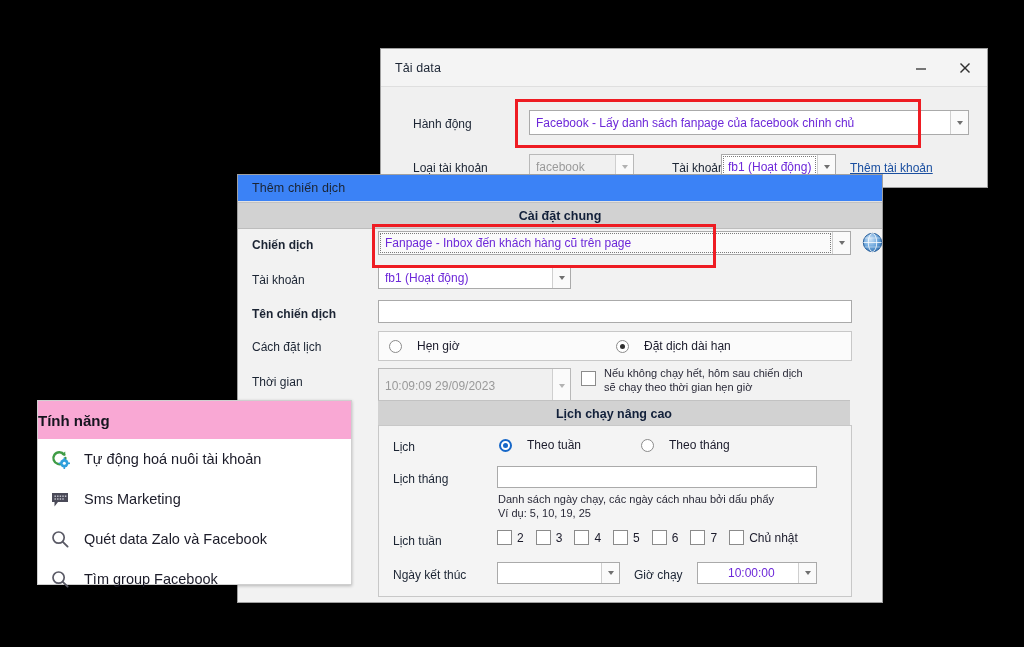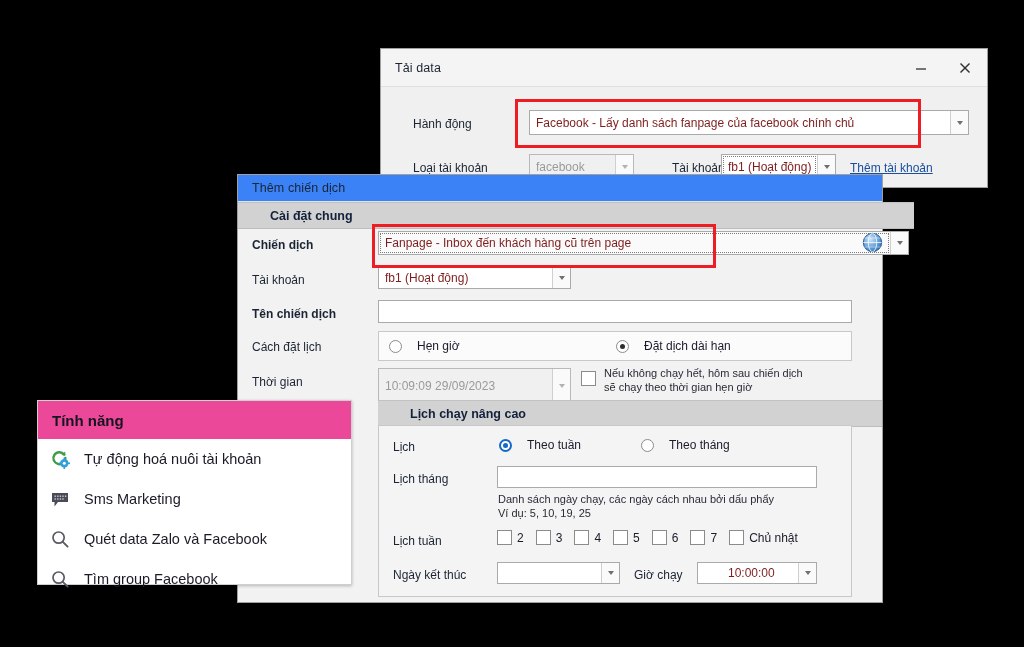--- a/index.html
+++ b/index.html
@@ -69,21 +69,21 @@
     white-space: nowrap;
     overflow: hidden;
   }
   .combo {
     background: #ffffff;
     border: 1px solid #aaaaaa;
     box-sizing: border-box;
     display: flex;
     align-items: center;
     font-size: 12px;
-    color: #7f1d1d;
+    color: #6d28d9;
     white-space: nowrap;
     overflow: hidden;
   }
   .combo .val {
     flex: 1 1 auto;
     padding-left: 6px;
     overflow: hidden;
     text-overflow: clip;
   }
   .combo .arrow {
@@ -121,25 +121,24 @@
     font-size: 12px;
     white-space: nowrap;
   }
 
   .section-band {
     background: #d2d2d2;
     border-top: 1px solid #c2c2c2;
     border-bottom: 1px solid #bdbdbd;
     display: flex;
     align-items: center;
-    justify-content: flex-start;
+    justify-content: center;
     font-weight: bold;
     font-size: 12.5px;
     color: #12203a;
-    padding-left: 32px;
   }
 
   .group {
     background: #f7f7f7;
     border: 1px solid #c8c8c8;
     box-sizing: border-box;
   }
 
   .radio {
     display: inline-flex;
@@ -193,25 +192,24 @@
 
   
   #features-panel {
     position: absolute;
     background: #ffffff;
     border: 1px solid #cfcfcf;
     box-sizing: border-box;
     box-shadow: 0 1px 3px rgba(0,0,0,.25);
   }
   #features-panel .fp-head {
-    background: #ec4899;
+    background: #f9a8d4;
     height: 38px;
     display: flex;
     align-items: center;
-    padding-left: 14px;
     font-weight: bold;
     font-size: 15px;
     color: #15151f;
     box-sizing: border-box;
   }
   .feat-row {
     height: 40px;
     display: flex;
     align-items: center;
     padding-left: 12px;
@@ -288,21 +286,21 @@
   <div style="height:26px; display:flex; align-items:center; background:#3b82f6; border-bottom:1px solid #e2e2e2;">
     <div class="title-text">Thêm chiến dịch</div>
   </div>
 
   <div class="section-band" style="position:absolute; left:0; top:27px; width:644px; height:25px;">
     <span>Cài đặt chung</span>
   </div>
 
   <div class="field-label bold" style="position:absolute; left:14px; top:63px;">Chiến dịch</div>
 
-  <div class="combo focus" style="position:absolute; left:140px; top:56px; width:531px; height:24px; background:#fafafa;">
+  <div class="combo focus" style="position:absolute; left:140px; top:56px; width:473px; height:24px; background:#fafafa;">
     <div class="val">Fanpage - Inbox đến khách hàng cũ trên page</div>
     <div class="arrow">
       <span class="caret"></span>
     </div>
   </div>
 
   <div style="position:absolute; left:624px; top:57px; width:21px; height:21px;">
     <svg width="21" height="21" viewBox="0 0 21 21" aria-hidden="true">
       <defs>
         <radialGradient id="gg" cx="38%" cy="32%" r="75%">

